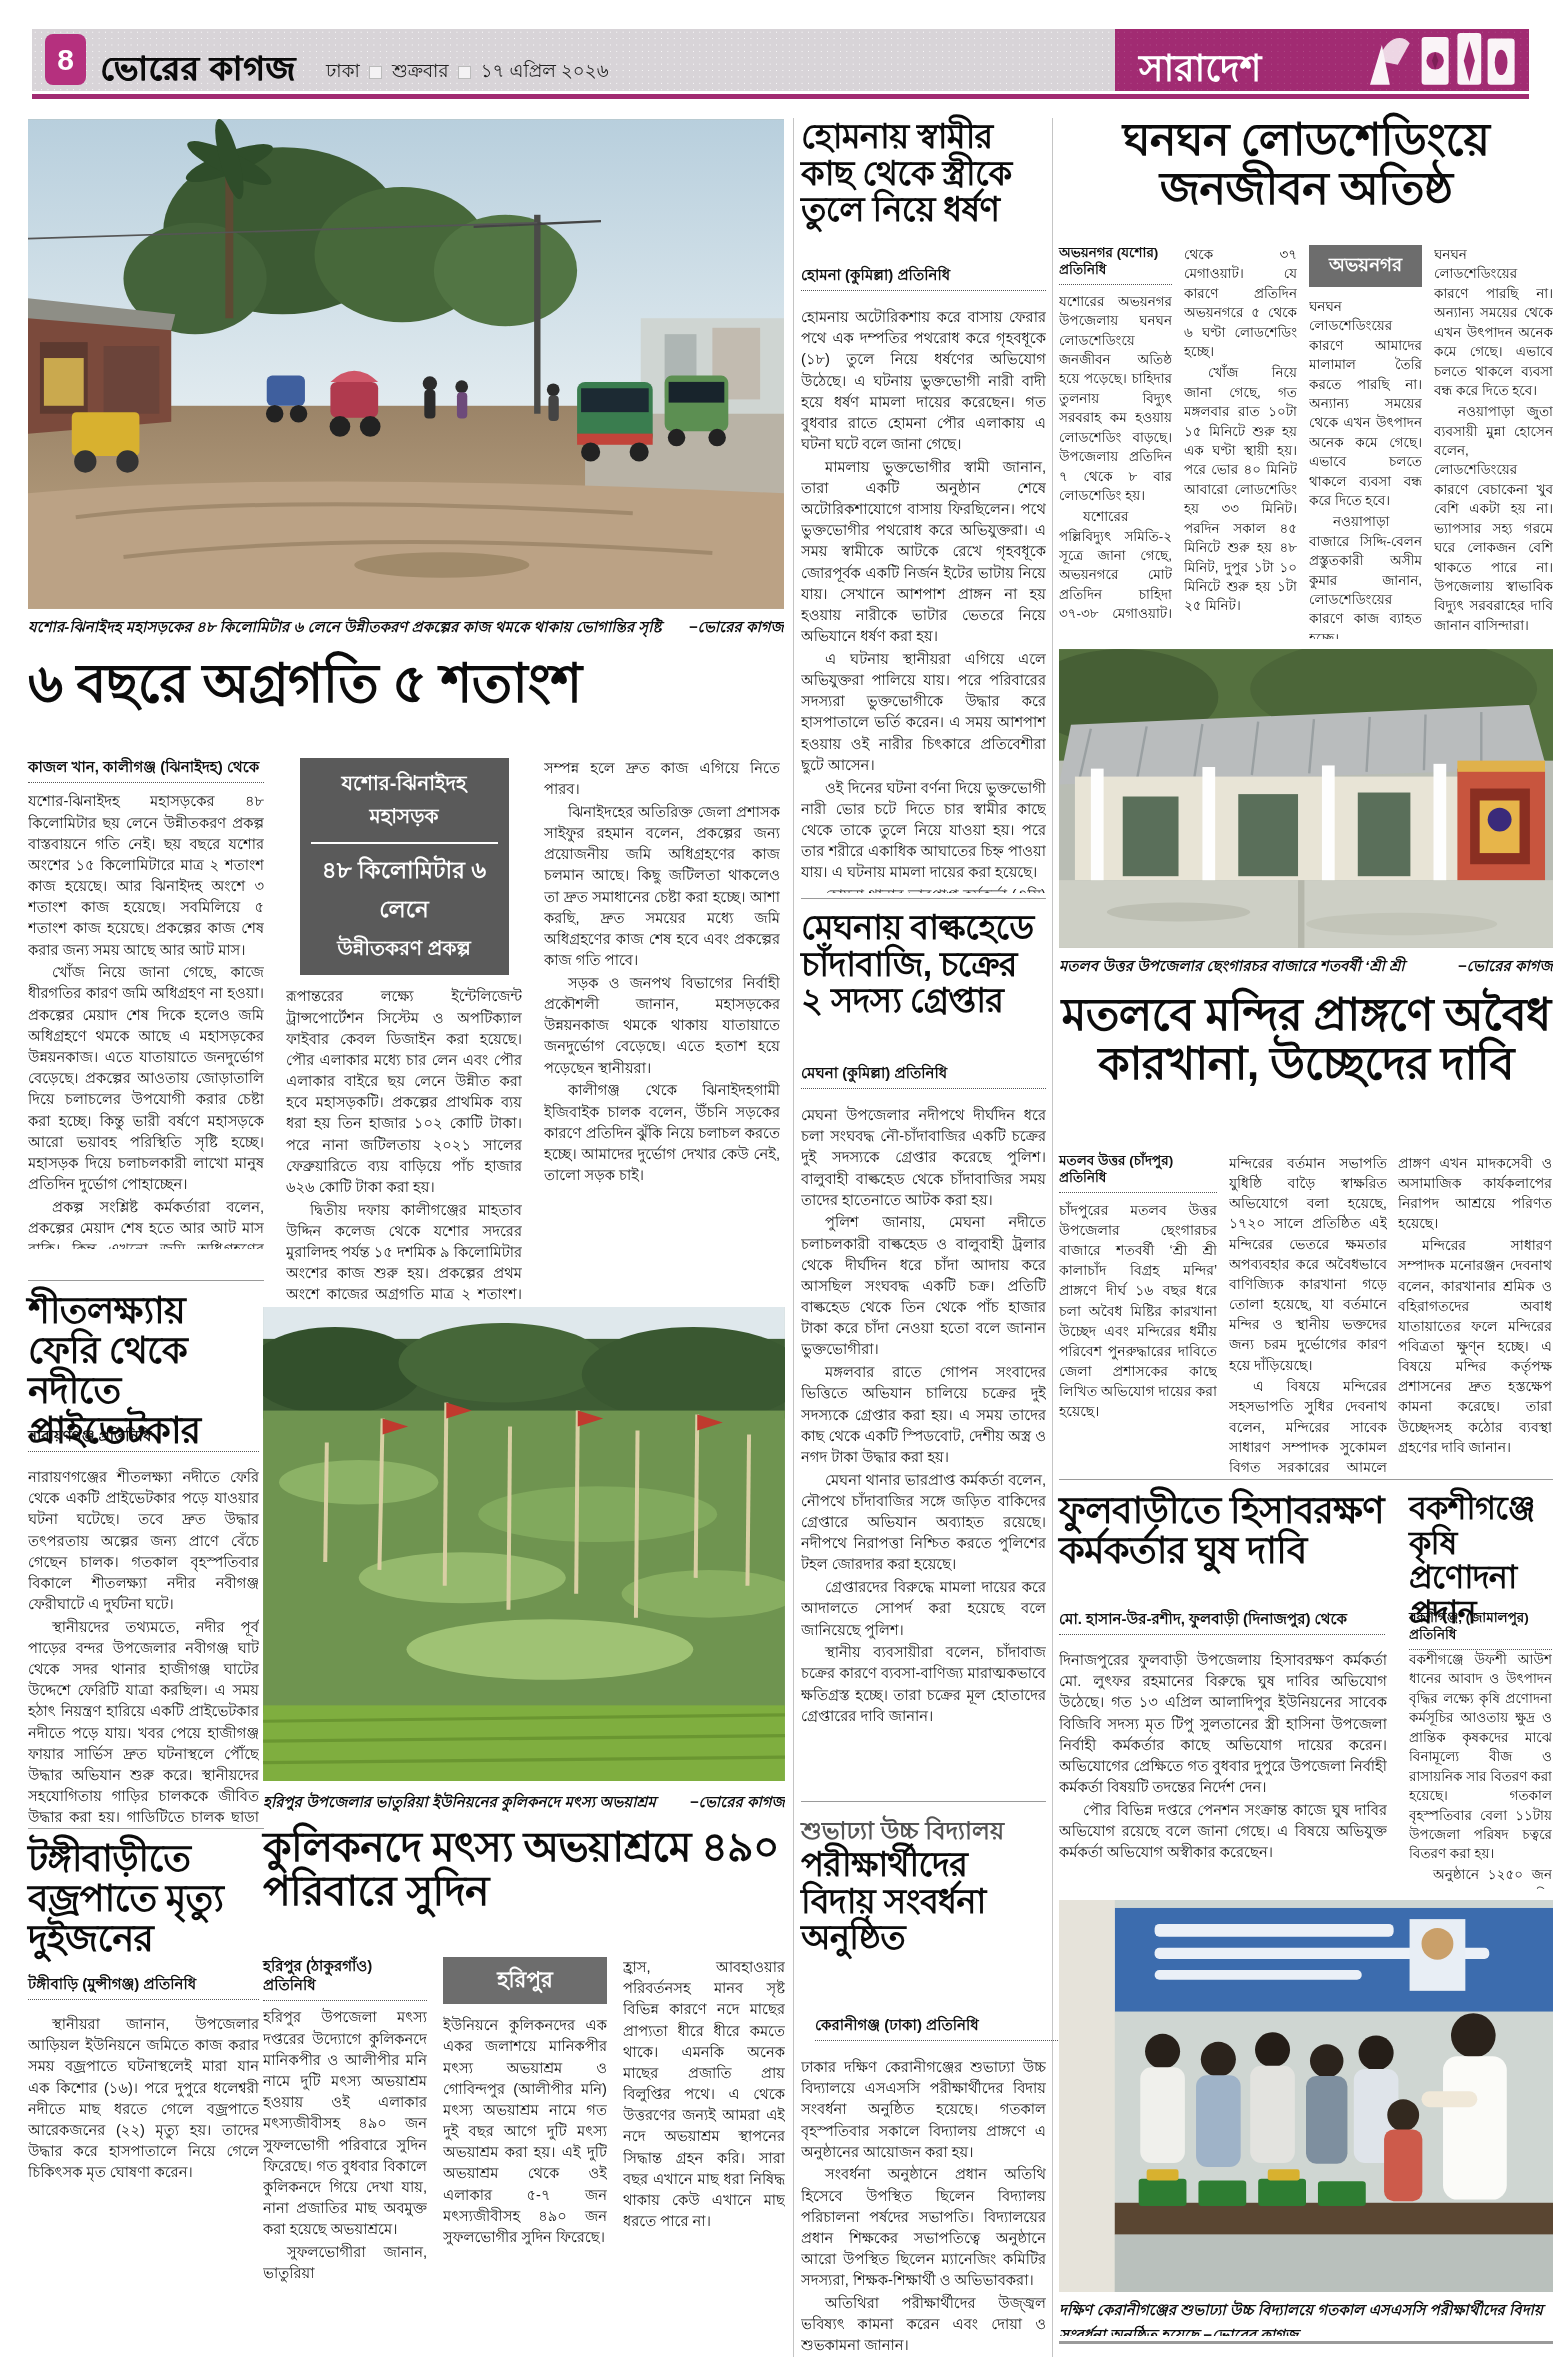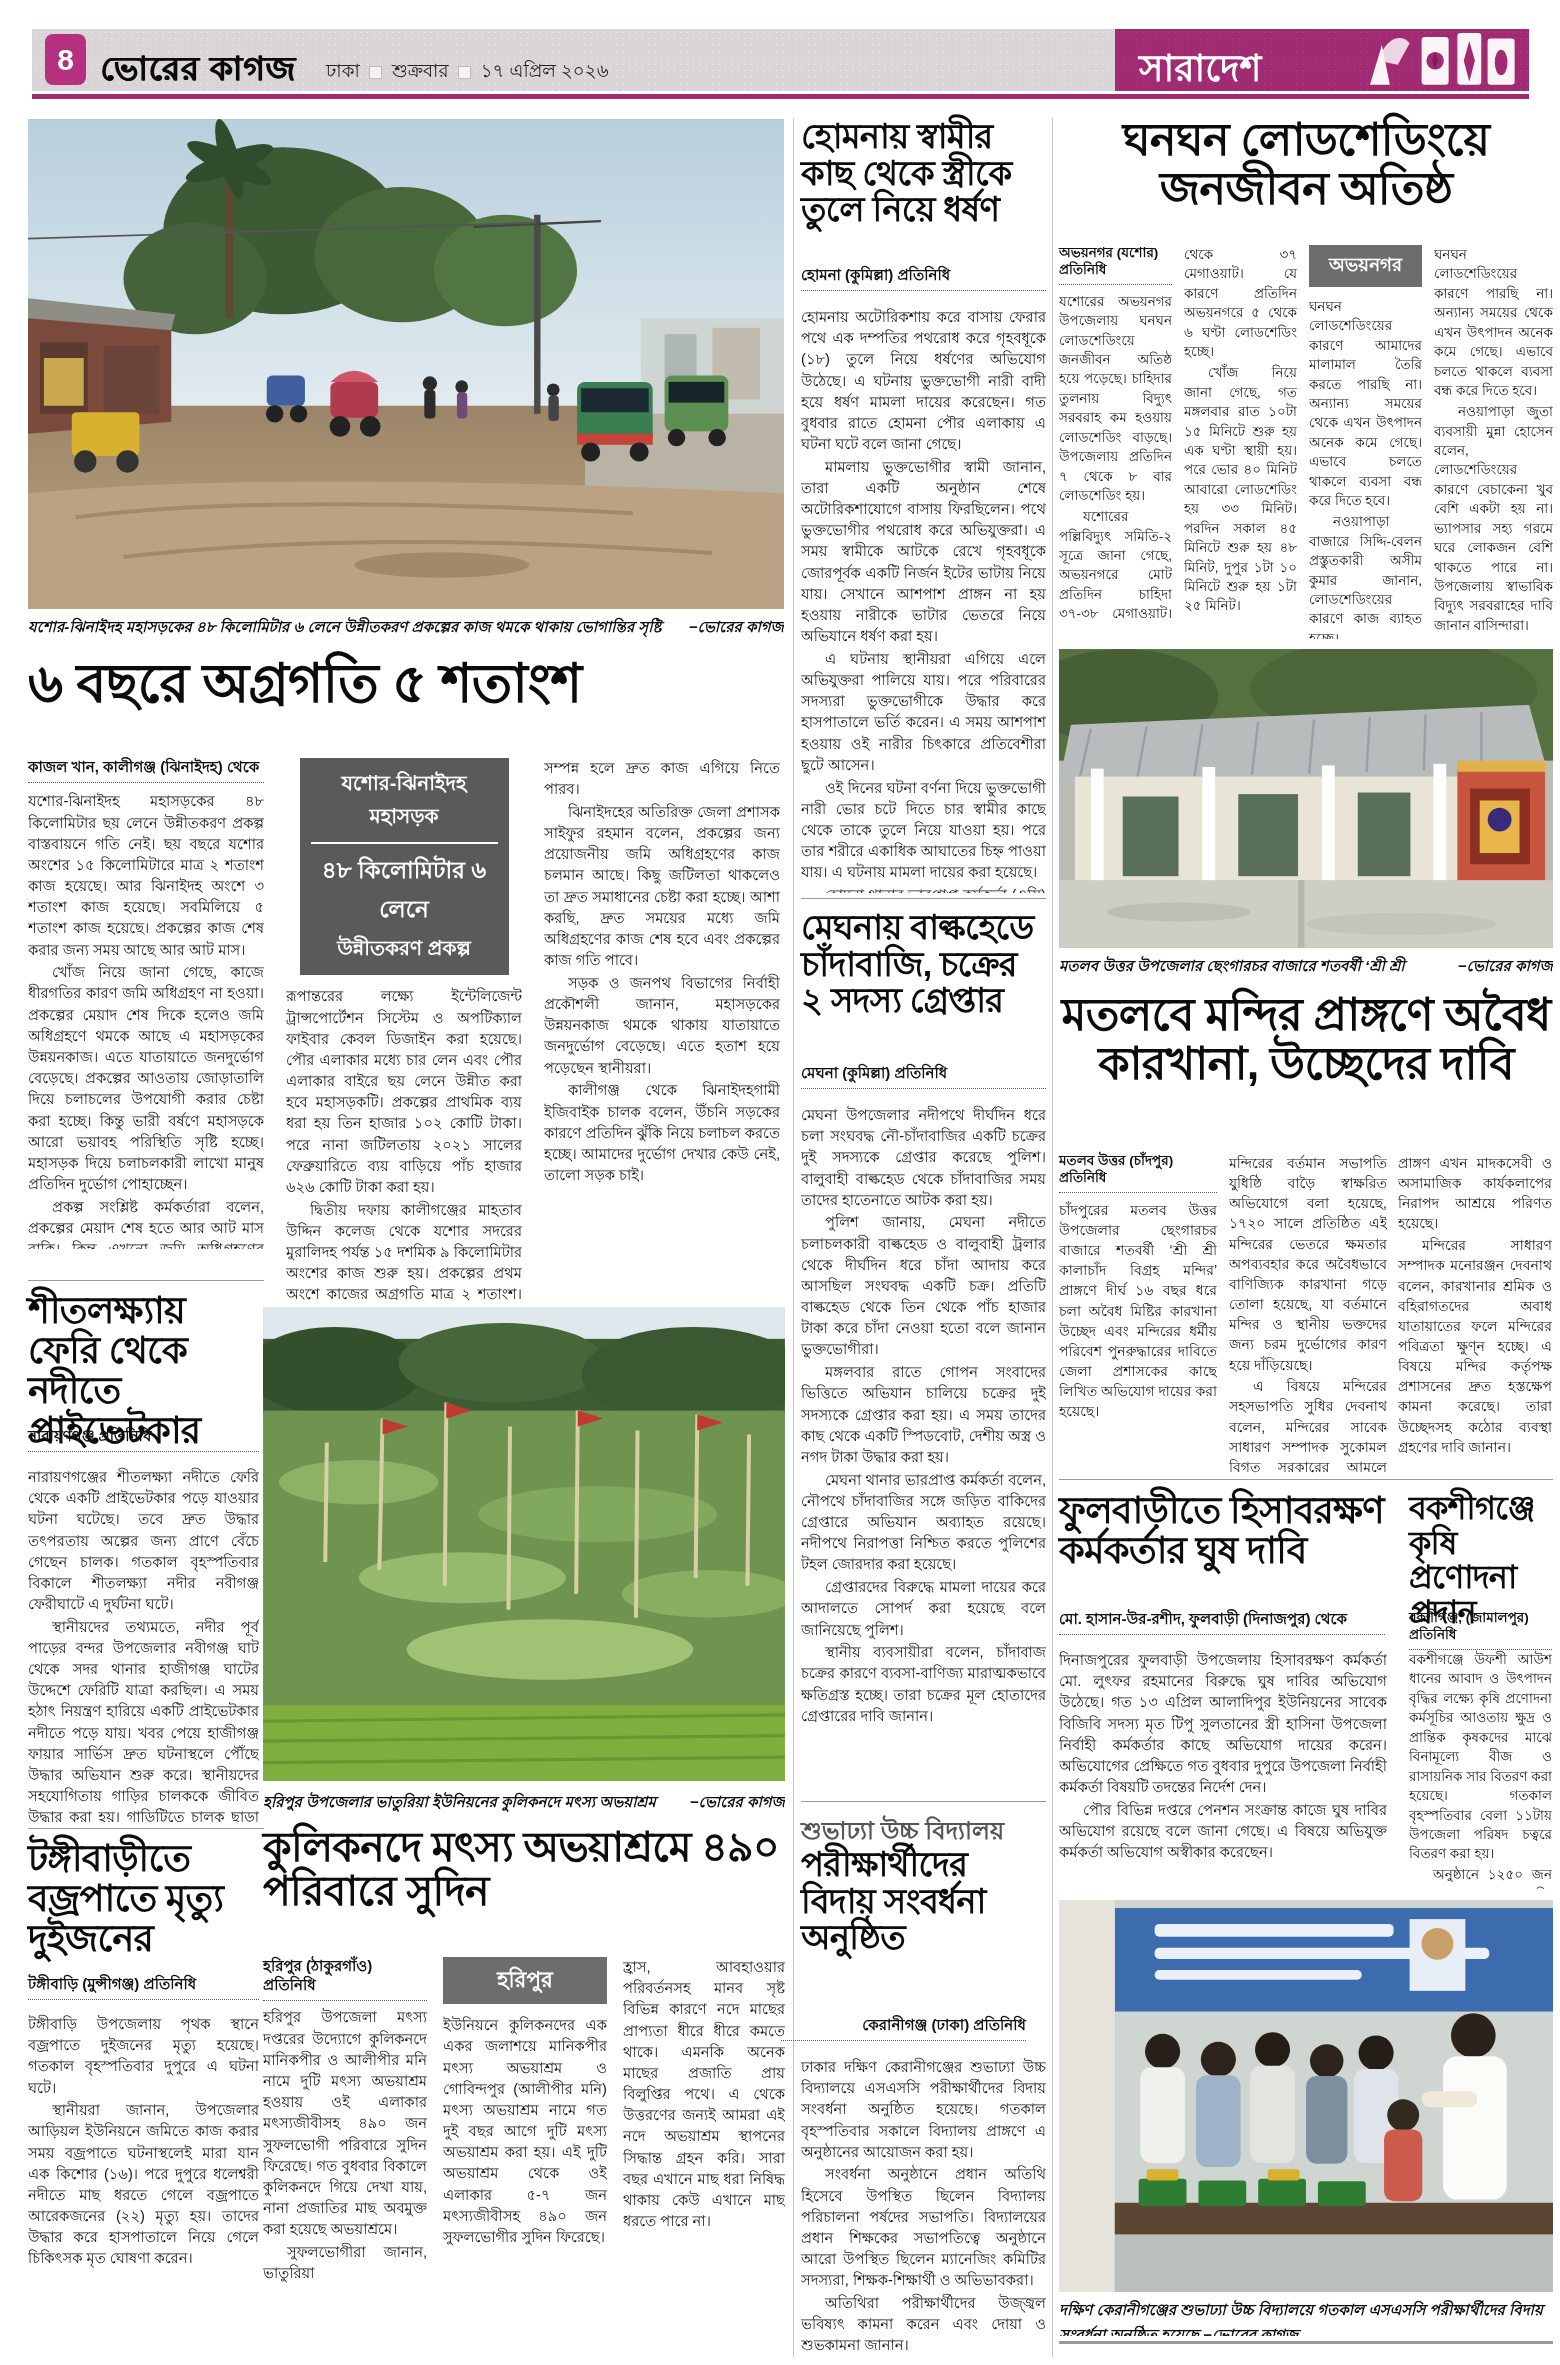--- a/index.html
+++ b/index.html
@@ -234,21 +234,20 @@
 <div class="abs body-text" style="left:28px;top:1467px;width:231px;height:355px;">
   <p class="lead">নারায়ণগঞ্জের শীতলক্ষ্যা নদীতে ফেরি থেকে একটি প্রাইভেটকার পড়ে যাওয়ার ঘটনা ঘটেছে। তবে দ্রুত উদ্ধার তৎপরতায় অল্পের জন্য প্রাণে বেঁচে গেছেন চালক। গতকাল বৃহস্পতিবার বিকালে শীতলক্ষ্যা নদীর নবীগঞ্জ ফেরীঘাটে এ দুর্ঘটনা ঘটে।</p>
   <p>স্থানীয়দের তথ্যমতে, নদীর পূর্ব পাড়ের বন্দর উপজেলার নবীগঞ্জ ঘাট থেকে সদর থানার হাজীগঞ্জ ঘাটের উদ্দেশে ফেরিটি যাত্রা করছিল। এ সময় হঠাৎ নিয়ন্ত্রণ হারিয়ে একটি প্রাইভেটকার নদীতে পড়ে যায়। খবর পেয়ে হাজীগঞ্জ ফায়ার সার্ভিস দ্রুত ঘটনাস্থলে পৌঁছে উদ্ধার অভিযান শুরু করে। স্থানীয়দের সহযোগিতায় গাড়ির চালককে জীবিত উদ্ধার করা হয়। গাড়িটিতে চালক ছাড়া অন্য কোনো যাত্রী ছিল না।</p>
 
 </div>
 
 <div class="abs hrule" style="left:28px;top:1828px;width:236px;"></div>
 <div class="abs headline hl-46" style="left:28px;top:1839px;width:231px;height:126px;">টঙ্গীবাড়ীতে বজ্রপাতে মৃত্যু দুইজনের</div>
 <div class="abs byline" style="left:28px;top:1975px;width:231px;">টঙ্গীবাড়ি (মুন্সীগঞ্জ) প্রতিনিধি</div>
 <div class="abs body-text" style="left:28px;top:2014px;width:231px;height:334px;">
-  <p class="lead">টঙ্গীবাড়ি উপজেলায় পৃথক স্থানে বজ্রপাতে দুইজনের মৃত্যু হয়েছে। গতকাল বৃহস্পতিবার দুপুরে এ ঘটনা ঘটে।</p>
   <p>স্থানীয়রা জানান, উপজেলার আড়িয়ল ইউনিয়নে জমিতে কাজ করার সময় বজ্রপাতে ঘটনাস্থলেই মারা যান এক কিশোর (১৬)। পরে দুপুরে ধলেশ্বরী নদীতে মাছ ধরতে গেলে বজ্রপাতে আরেকজনের (২২) মৃত্যু হয়। তাদের উদ্ধার করে হাসপাতালে নিয়ে গেলে চিকিৎসক মৃত ঘোষণা করেন।</p>
 </div>
 
 <div class="abs photo" style="left:263px;top:1307px;width:522px;height:474px;">
   <svg width="522" height="474" viewBox="0 0 655 595">
     <rect width="655" height="60" fill="#dfe8ec"></rect>
     <rect y="40" width="655" height="100" fill="#3e5c34"></rect>
     <ellipse cx="90" cy="80" rx="110" ry="55" fill="#33502c"></ellipse>
     <ellipse cx="300" cy="70" rx="130" ry="50" fill="#466739"></ellipse>
     <ellipse cx="540" cy="85" rx="140" ry="60" fill="#3a5831"></ellipse>
@@ -325,21 +324,21 @@
   <p>পুলিশ জানায়, মেঘনা নদীতে চলাচলকারী বাল্কহেড ও বালুবাহী ট্রলার থেকে দীর্ঘদিন ধরে চাঁদা আদায় করে আসছিল সংঘবদ্ধ একটি চক্র। প্রতিটি বাল্কহেড থেকে তিন থেকে পাঁচ হাজার টাকা করে চাঁদা নেওয়া হতো বলে জানান ভুক্তভোগীরা।</p>
   <p>মঙ্গলবার রাতে গোপন সংবাদের ভিত্তিতে অভিযান চালিয়ে চক্রের দুই সদস্যকে গ্রেপ্তার করা হয়। এ সময় তাদের কাছ থেকে একটি স্পিডবোট, দেশীয় অস্ত্র ও নগদ টাকা উদ্ধার করা হয়।</p>
   <p>মেঘনা থানার ভারপ্রাপ্ত কর্মকর্তা বলেন, নৌপথে চাঁদাবাজির সঙ্গে জড়িত বাকিদের গ্রেপ্তারে অভিযান অব্যাহত রয়েছে। নদীপথে নিরাপত্তা নিশ্চিত করতে পুলিশের টহল জোরদার করা হয়েছে।</p>
   <p>গ্রেপ্তারদের বিরুদ্ধে মামলা দায়ের করে আদালতে সোপর্দ করা হয়েছে বলে জানিয়েছে পুলিশ।</p>
   <p>স্থানীয় ব্যবসায়ীরা বলেন, চাঁদাবাজ চক্রের কারণে ব্যবসা-বাণিজ্য মারাত্মকভাবে ক্ষতিগ্রস্ত হচ্ছে। তারা চক্রের মূল হোতাদের গ্রেপ্তারের দাবি জানান।</p>
 </div>
 
 <div class="abs hrule" style="left:801px;top:1801px;width:245px;"></div>
 <div class="abs kicker-text" style="left:801px;top:1812px;width:245px;">শুভাঢ্যা উচ্চ বিদ্যালয়</div>
 <div class="abs headline hl-44" style="left:801px;top:1846px;width:245px;height:159px;">পরীক্ষার্থীদের বিদায় সংবর্ধনা অনুষ্ঠিত</div>
-<div class="abs byline" style="left:781px;top:2016px;width:245px;text-align:right;">কেরানীগঞ্জ (ঢাকা) প্রতিনিধি</div>
+<div class="abs byline" style="left:815px;top:2016px;width:245px;">কেরানীগঞ্জ (ঢাকা) প্রতিনিধি</div>
 <div class="abs body-text" style="left:801px;top:2057px;width:245px;height:296px;">
   <p class="lead">ঢাকার দক্ষিণ কেরানীগঞ্জের শুভাঢ্যা উচ্চ বিদ্যালয়ে এসএসসি পরীক্ষার্থীদের বিদায় সংবর্ধনা অনুষ্ঠিত হয়েছে। গতকাল বৃহস্পতিবার সকালে বিদ্যালয় প্রাঙ্গণে এ অনুষ্ঠানের আয়োজন করা হয়।</p>
   <p>সংবর্ধনা অনুষ্ঠানে প্রধান অতিথি হিসেবে উপস্থিত ছিলেন বিদ্যালয় পরিচালনা পর্ষদের সভাপতি। বিদ্যালয়ের প্রধান শিক্ষকের সভাপতিত্বে অনুষ্ঠানে আরো উপস্থিত ছিলেন ম্যানেজিং কমিটির সদস্যরা, শিক্ষক-শিক্ষার্থী ও অভিভাবকরা।</p>
   <p>অতিথিরা পরীক্ষার্থীদের উজ্জ্বল ভবিষ্যৎ কামনা করেন এবং দোয়া ও শুভকামনা জানান।</p>
 </div>
 
 <div class="abs headline hl-58" style="left:1059px;top:116px;width:494px;height:118px;text-align:center;">ঘনঘন লোডশেডিংয়ে জনজীবন অতিষ্ঠ</div>
 <div class="abs" style="left:1059px;top:245px;width:113px;height:394px;">
   <div class="byline" style="font-size:13.5px;">অভয়নগর (যশোর) প্রতিনিধি</div>
   <div class="body-text" style="height:326px;margin-top:6.4px;font-size:13.5px;">

